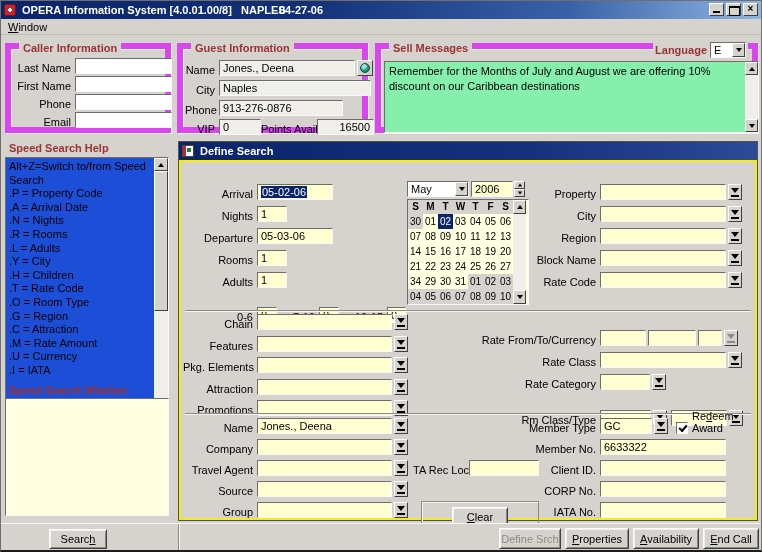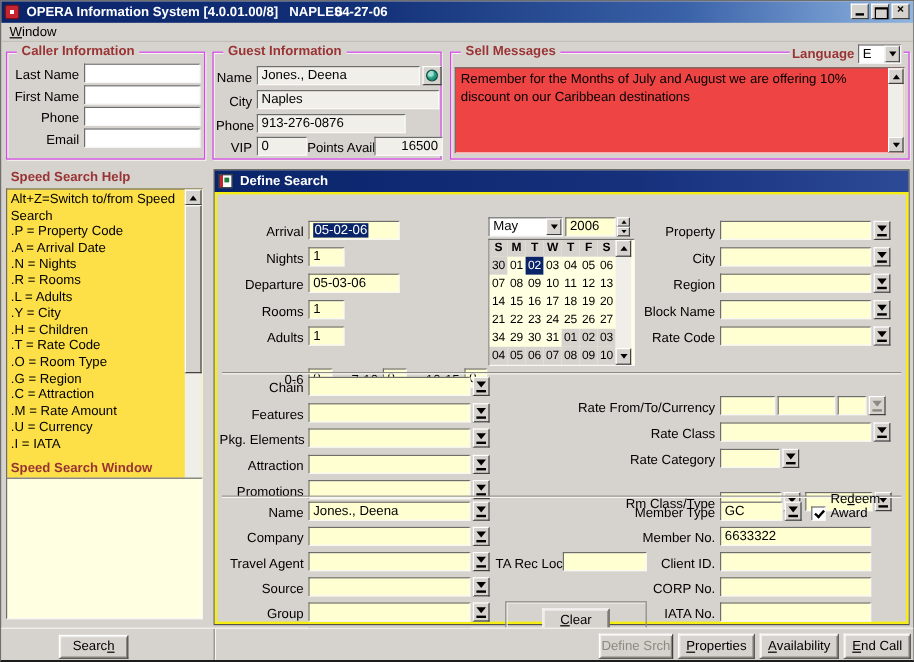--- a/index.html
+++ b/index.html
@@ -20,21 +20,21 @@
   .tb-btn{width:15px;height:13px;background:#d6d3ce;border:1px solid;border-color:#fff #404040 #404040 #fff;
     color:#000;font-size:10px;line-height:10px;text-align:center;font-weight:bold;position:relative}
   .tb-min::after{content:"";position:absolute;left:3px;bottom:2px;width:7px;height:2px;background:#000}
   .tb-max::after{content:"";position:absolute;left:2px;top:2px;width:9px;height:7px;border:1px solid #000;border-top-width:2px}
 
   
   .menubar{position:absolute;left:0;top:18px;width:100%;height:16px;display:flex;align-items:center;
     padding-left:7px;border-bottom:1px solid #c1beb8}
 
   
-  .gbox{position:absolute;border:1px solid #d946ef;box-shadow:inset 1px 1px 0 #f6f5f1, 1px 1px 0 #f6f5f1}
+  .gbox{position:absolute;border:6px solid #d946ef;box-shadow:inset 1px 1px 0 #f6f5f1, 1px 1px 0 #f6f5f1}
   .gtitle{position:absolute;top:-7px;left:8px;background:#d6d3ce;padding:0 4px;color:#9a3334;font-weight:bold;white-space:nowrap}
   .redlabel{color:#9a3334;font-weight:bold;white-space:nowrap}
 
   
   .fld{display:inline-block;flex:none;height:16px;line-height:14px;padding:0 3px;overflow:hidden;white-space:nowrap;
     border:1px solid;border-color:#6d6d6d #f8f8f8 #f8f8f8 #6d6d6d;background:#fff}
   .fy{background:#ffffd2}
   .fg{background:#f1efe9}
   .fw{background:#fff}
   .tr{text-align:right}
@@ -69,21 +69,21 @@
   .sb-thumb{background:#d6d3ce;border:1px solid;border-color:#fff #404040 #404040 #fff}
 
   
   .globe-btn{flex:none;width:16px;height:16px;margin-left:2px;background:#d6d3ce;border:1px solid;
     border-color:#fff #404040 #404040 #fff;display:flex;align-items:center;justify-content:center}
   .globe{width:10px;height:10px;border-radius:50%;border:1px solid #0a4a3e;
     background:radial-gradient(circle at 35% 30%,#9fe0d2 0 2px,#2aa488 45%,#0c6b58 100%)}
 
   
   .helpbox{position:absolute;left:4px;top:156px;width:164px;height:282px;display:flex;
-    border:1px solid;border-color:#6d6d6d #f8f8f8 #f8f8f8 #6d6d6d;background:#fde047}
+    border:1px solid;border-color:#6d6d6d #f8f8f8 #f8f8f8 #6d6d6d;background:#1d4ed8}
   .helplines{flex:1;padding:2px 1px 0 3px;line-height:13.6px;overflow:hidden}
   .sswin{position:absolute;left:4px;top:397px;width:164px;height:118px;background:#ffffe1;
     border:1px solid;border-color:#6d6d6d #f8f8f8 #f8f8f8 #6d6d6d}
 
   
   .dswin{position:absolute;left:177px;top:140px;width:580px;height:380px;border:1px solid #55534e;background:#d6d3ce}
   .ds-title{position:absolute;left:0;top:0;right:0;height:18px;color:#fff;font-weight:bold;
     background:linear-gradient(90deg,#0a246a,#16307c 60%,#2c4a96);display:flex;align-items:center}
   .ds-icon{width:12px;height:12px;margin:0 6px 0 3px;flex:none;background:
     linear-gradient(90deg,#c6242e 0 3px,#fff 3px 100%);border:1px solid #444;position:relative}
@@ -204,21 +204,21 @@
     <span class="gtitle">Sell Messages</span>
     <div style="position:absolute;right:4px;top:-7px;display:flex;align-items:center;background:#d6d3ce;padding:0 2px">
       <span class="redlabel" style="margin-right:3px">Language</span>
       <span class="fld fw combo" style="width:36px">
         <span>E</span>
         <span class="combo-btn">
             <span class="dn-arrow"></span>
           </span>
       </span>
     </div>
-    <div style="position:absolute;left:3px;top:12px;width:375px;height:72px;display:flex;border:1px solid;border-color:#6d6d6d #f8f8f8 #f8f8f8 #6d6d6d;background:#ef4444">
+    <div style="position:absolute;left:3px;top:12px;width:375px;height:72px;display:flex;border:1px solid;border-color:#6d6d6d #f8f8f8 #f8f8f8 #6d6d6d;background:#86efac">
       <div style="flex:1;padding:2px 4px;line-height:15px">Remember for the Months of July and August we are offering 10% discount on our Caribbean destinations</div>
       <div class="sb">
         <span class="sb-btn">
             <span class="up-arrow"></span>
           </span>
         <span class="sb-track"></span>
         <span class="sb-btn">
             <span class="dn-arrow"></span>
           </span>
       </div>

